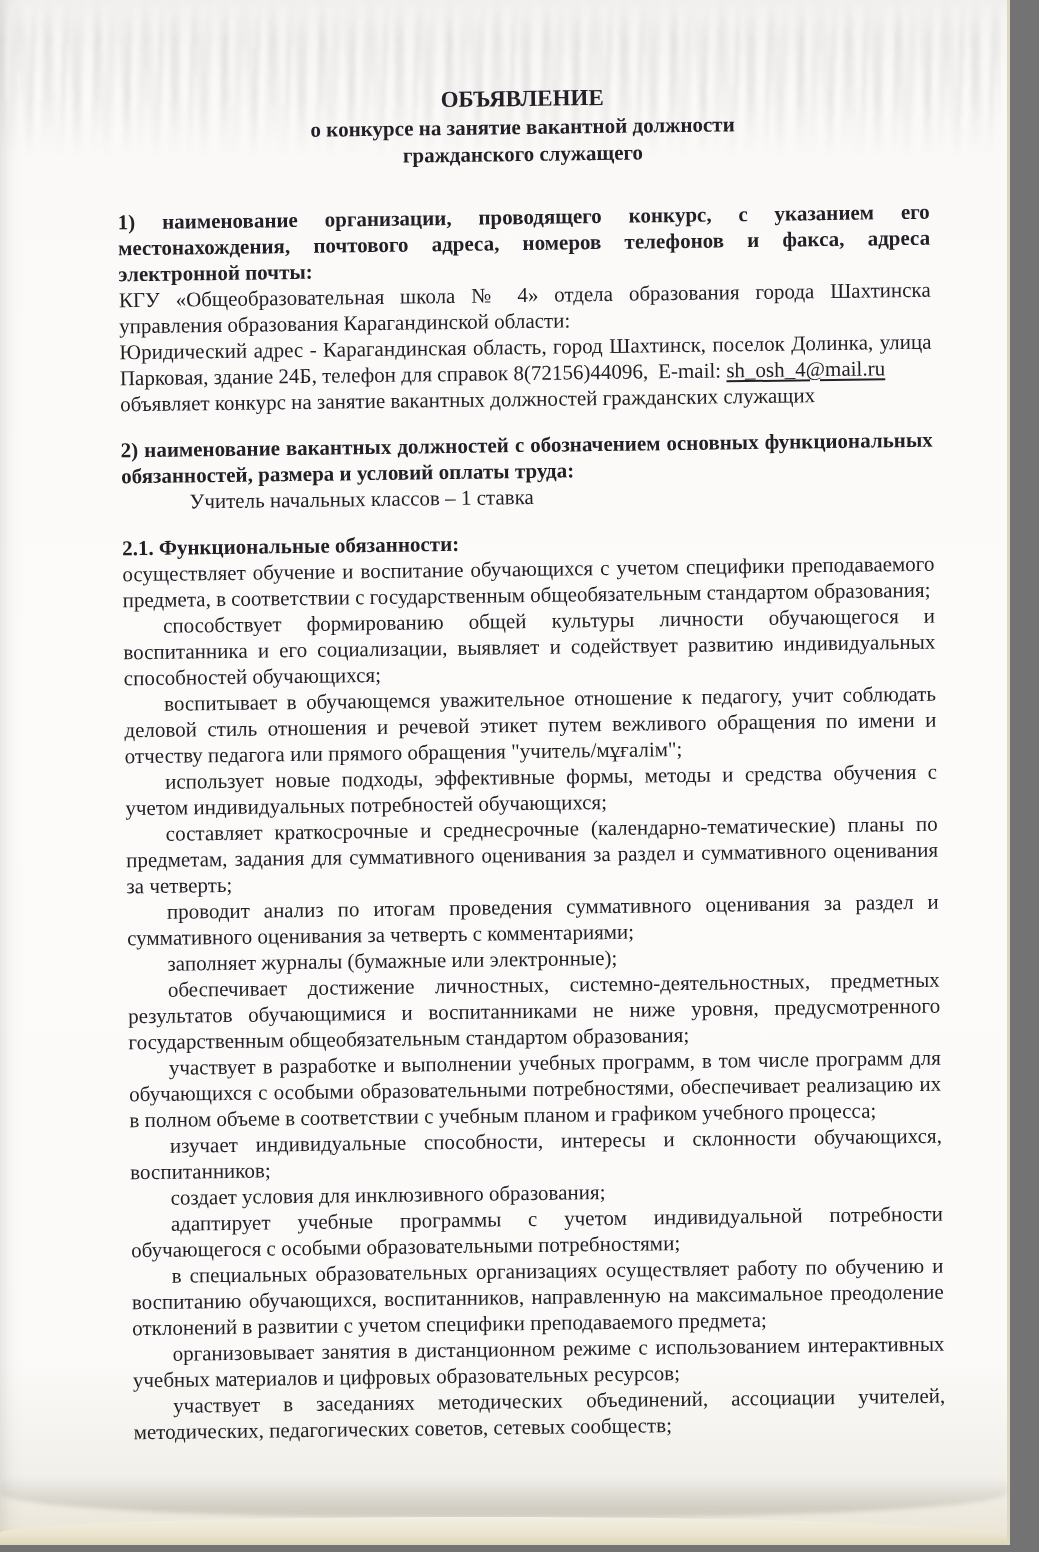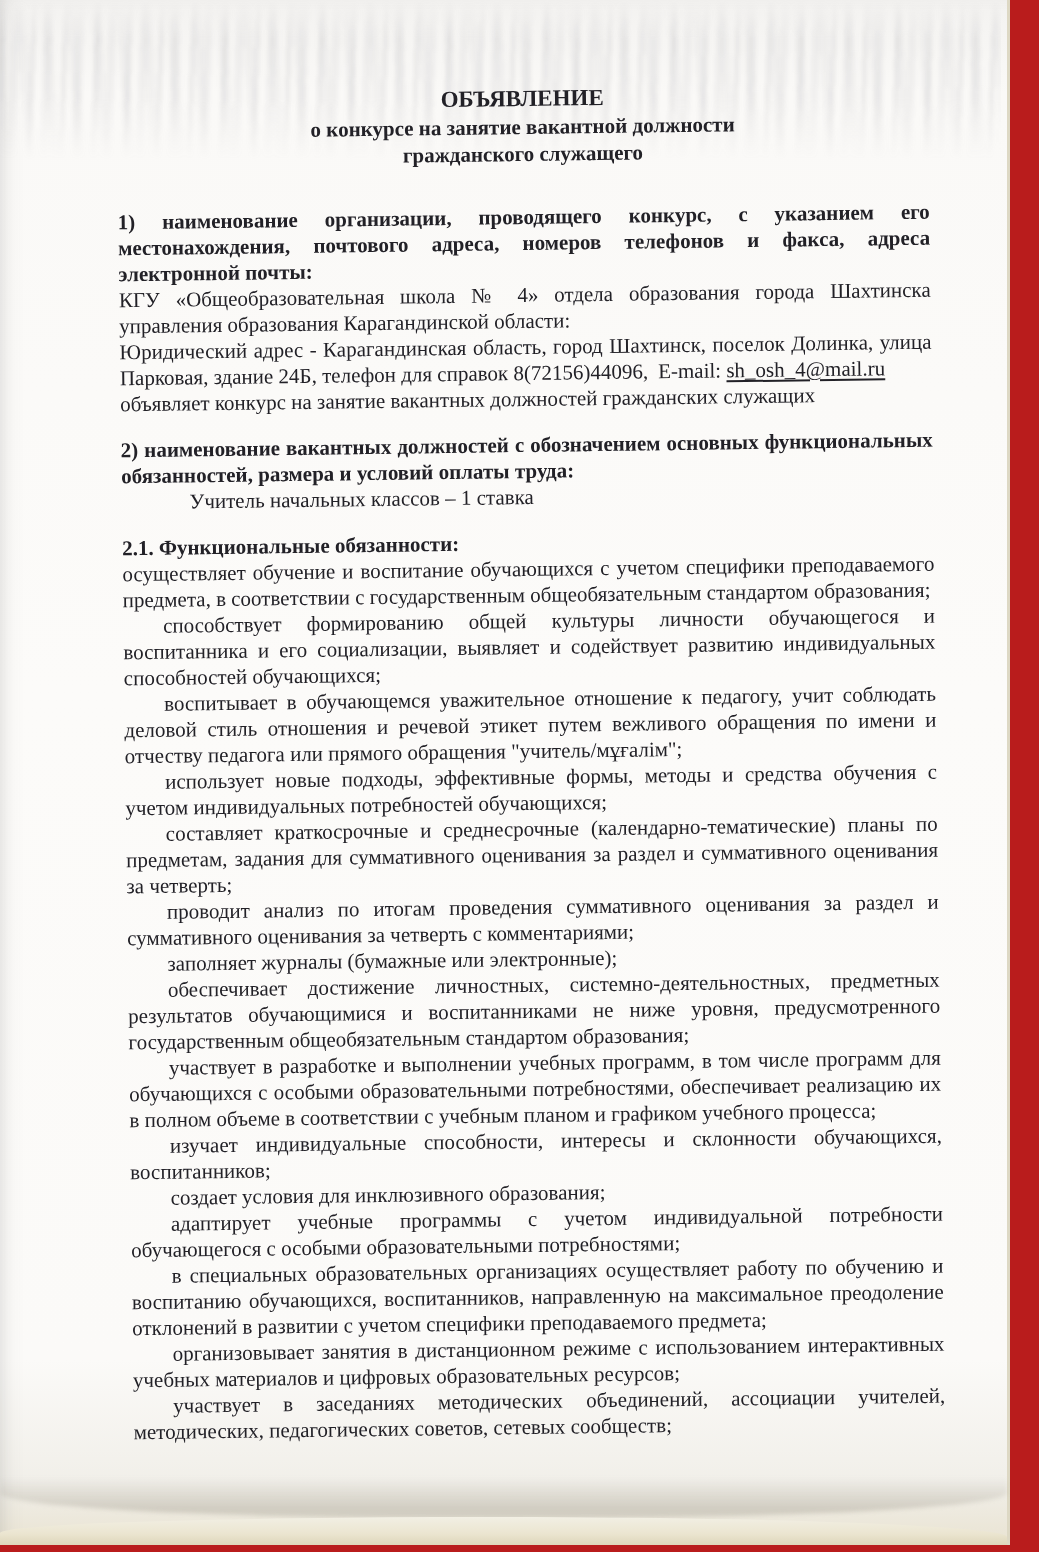--- a/index.html
+++ b/index.html
@@ -5,21 +5,21 @@
   html, body {
     margin: 0;
     padding: 0;
     background: #101010;
     font-family: "Liberation Serif", "DejaVu Serif", serif;
   }
   .scan {
     position: relative;
     width: 1039px;
     height: 1552px;
-    background: #b91c1c;
+    background: #737373;
     overflow: hidden;
   }
   
   .paper {
     position: absolute;
     left: 0;
     top: 0;
     width: 1007px;
     height: 1545px;
     background: linear-gradient(180deg,

